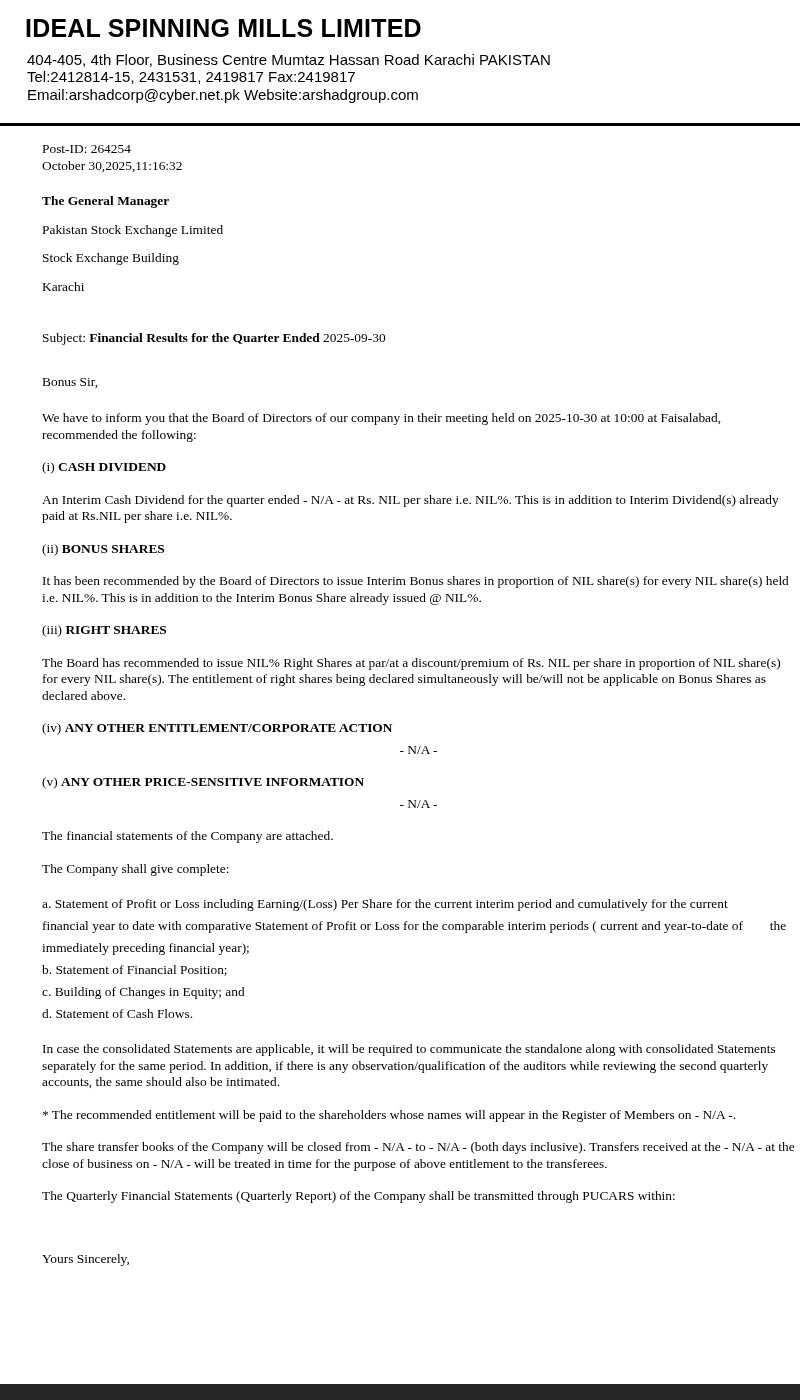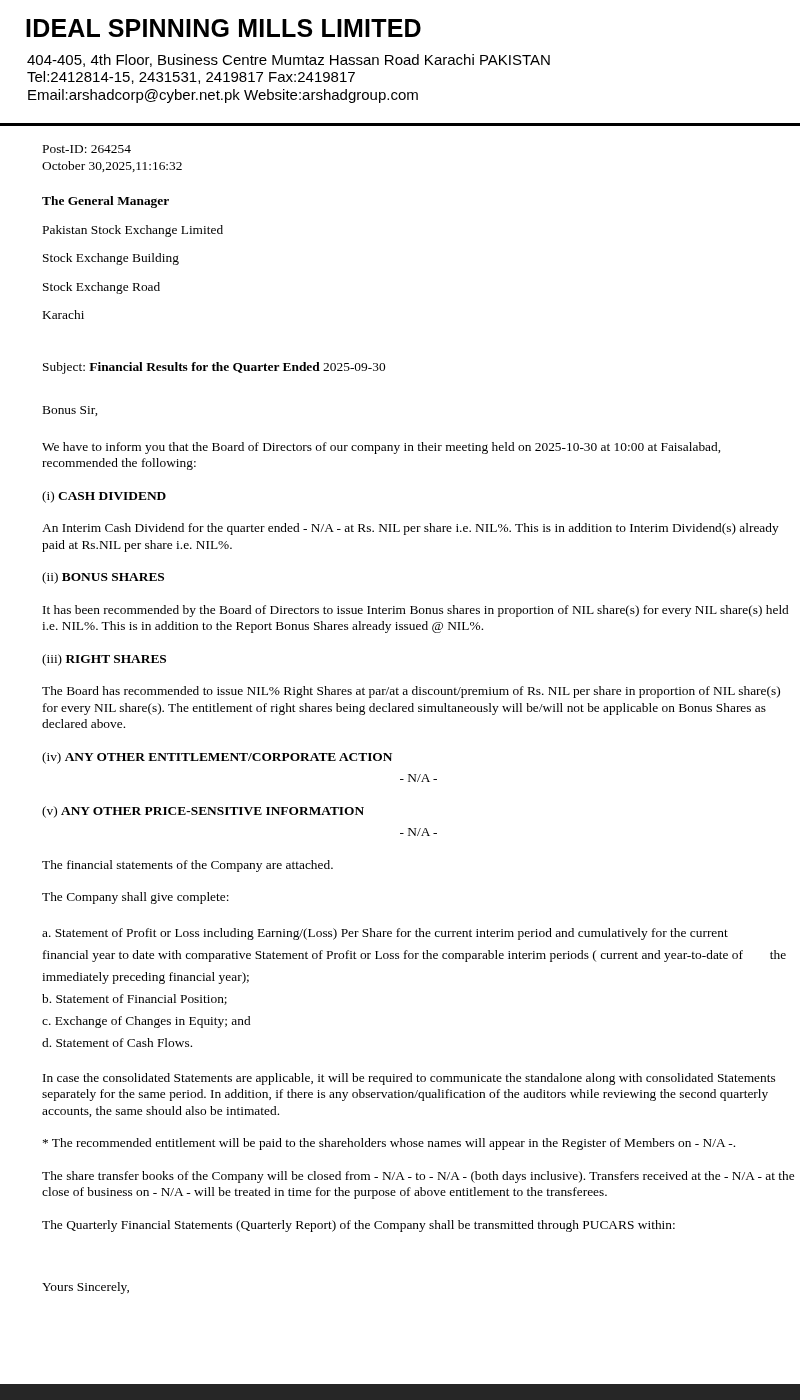--- a/index.html
+++ b/index.html
@@ -80,21 +80,20 @@
 
     <div class="meta">
       <div class="meta-line">Post-ID: 264254</div>
       <div class="meta-line">October 30,2025,11:16:32</div>
     </div>
 
     <div class="recipient">
       <div class="bold">The General Manager</div>
       <div>Pakistan Stock Exchange Limited</div>
       <div>Stock Exchange Building</div>
-      <div>Stock Exchange Road</div>
       <div>Karachi</div>
     </div>
 
     <p class="subject">
       <span>Subject:</span>
       <span class="bold">Financial Results for the Quarter Ended</span>
       <span>2025-09-30</span>
     </p>
 
     <p class="salutation">Bonus Sir,</p>
@@ -104,21 +103,21 @@
     <p class="heading">
       <span>(i)</span>
       <span class="bold">CASH DIVIDEND</span>
     </p>
     <p>An Interim Cash Dividend for the quarter ended - N/A - at Rs. NIL per share i.e. NIL%. This is in addition to Interim Dividend(s) already paid at Rs.NIL per share i.e. NIL%.</p>
 
     <p class="heading">
       <span>(ii)</span>
       <span class="bold">BONUS SHARES</span>
     </p>
-    <p>It has been recommended by the Board of Directors to issue Interim Bonus shares in proportion of NIL share(s) for every NIL share(s) held i.e. NIL%. This is in addition to the Report Bonus Shares already issued @ NIL%.</p>
+    <p>It has been recommended by the Board of Directors to issue Interim Bonus shares in proportion of NIL share(s) for every NIL share(s) held i.e. NIL%. This is in addition to the Interim Bonus Share already issued @ NIL%.</p>
 
     <p class="heading">
       <span>(iii)</span>
       <span class="bold">RIGHT SHARES</span>
     </p>
     <p>The Board has recommended to issue NIL% Right Shares at par/at a discount/premium of Rs. NIL per share in proportion of NIL share(s) for every NIL share(s). The entitlement of right shares being declared simultaneously will be/will not be applicable on Bonus Shares as declared above.</p>
 
     <p class="heading tight">
       <span>(iv)</span>
       <span class="bold">ANY OTHER ENTITLEMENT/CORPORATE ACTION</span>
@@ -131,21 +130,21 @@
     </p>
     <p class="na-line">- N/A -</p>
 
     <p>The financial statements of the Company are attached.</p>
 
     <p>The Company shall give complete:</p>
 
     <div class="list-block">
       <div class="pre">a. Statement of Profit or Loss including Earning/(Loss) Per Share for the current interim period and cumulatively for the current            financial year to date with comparative Statement of Profit or Loss for the comparable interim periods ( current and year-to-date of        the immediately preceding financial year);</div>
       <div>b. Statement of Financial Position;</div>
-      <div>c. Exchange of Changes in Equity; and</div>
+      <div>c. Building of Changes in Equity; and</div>
       <div>d. Statement of Cash Flows.</div>
     </div>
 
     <p>In case the consolidated Statements are applicable, it will be required to communicate the standalone along with consolidated Statements separately for the same period. In addition, if there is any observation/qualification of the auditors while reviewing the second quarterly accounts, the same should also be intimated.</p>
 
     <p>* The recommended entitlement will be paid to the shareholders whose names will appear in the Register of Members on - N/A -.</p>
 
     <p>The share transfer books of the Company will be closed from - N/A - to - N/A - (both days inclusive). Transfers received at the - N/A - at the close of business on - N/A - will be treated in time for the purpose of above entitlement to the transferees.</p>
 
     <p>The Quarterly Financial Statements (Quarterly Report) of the Company shall be transmitted through PUCARS within:</p>

